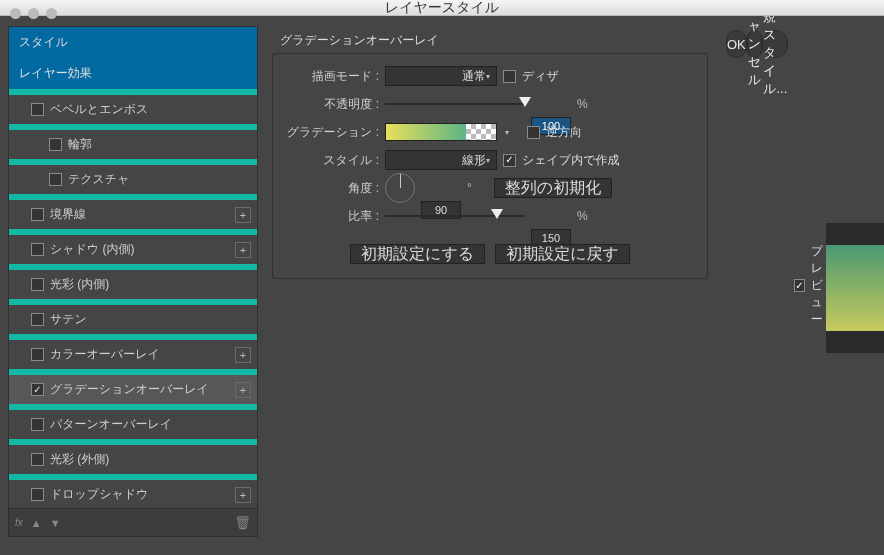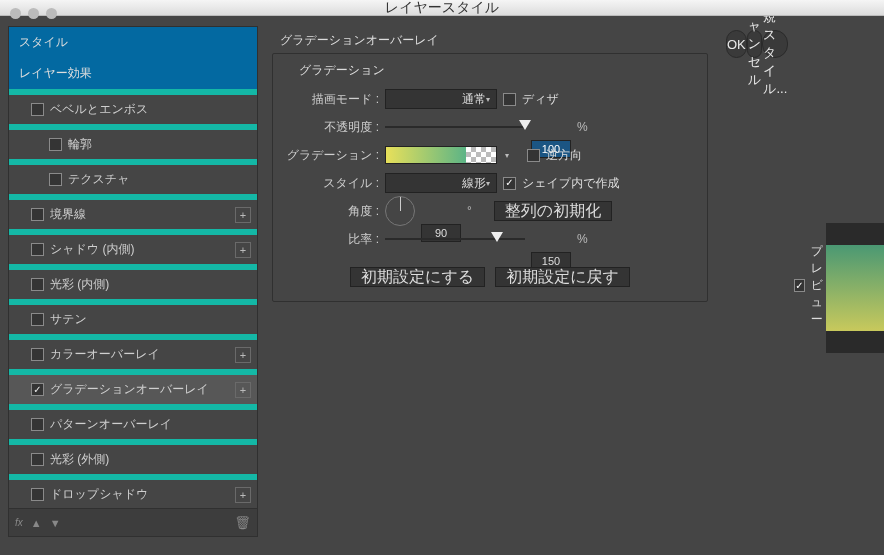--- a/index.html
+++ b/index.html
@@ -147,21 +147,20 @@
       <span class="arrow">▲</span>
       <span class="arrow">▼</span>
       <span class="spacer"></span>
       <span class="trash">🗑</span>
     </div>
   </div>
 
   <div class="main">
     <div class="group-title-outer">グラデーションオーバーレイ</div>
     <div class="group-outer">
-      <div class="group-title-inner">グラデーション</div>
 
       <div class="row">
         <span class="lab">描画モード :</span>
         <div class="select">
           <span>通常</span>
           <span class="caret">▾</span>
         </div>
         <span class="chkbox"></span>
         <span>ディザ</span>
       </div>

